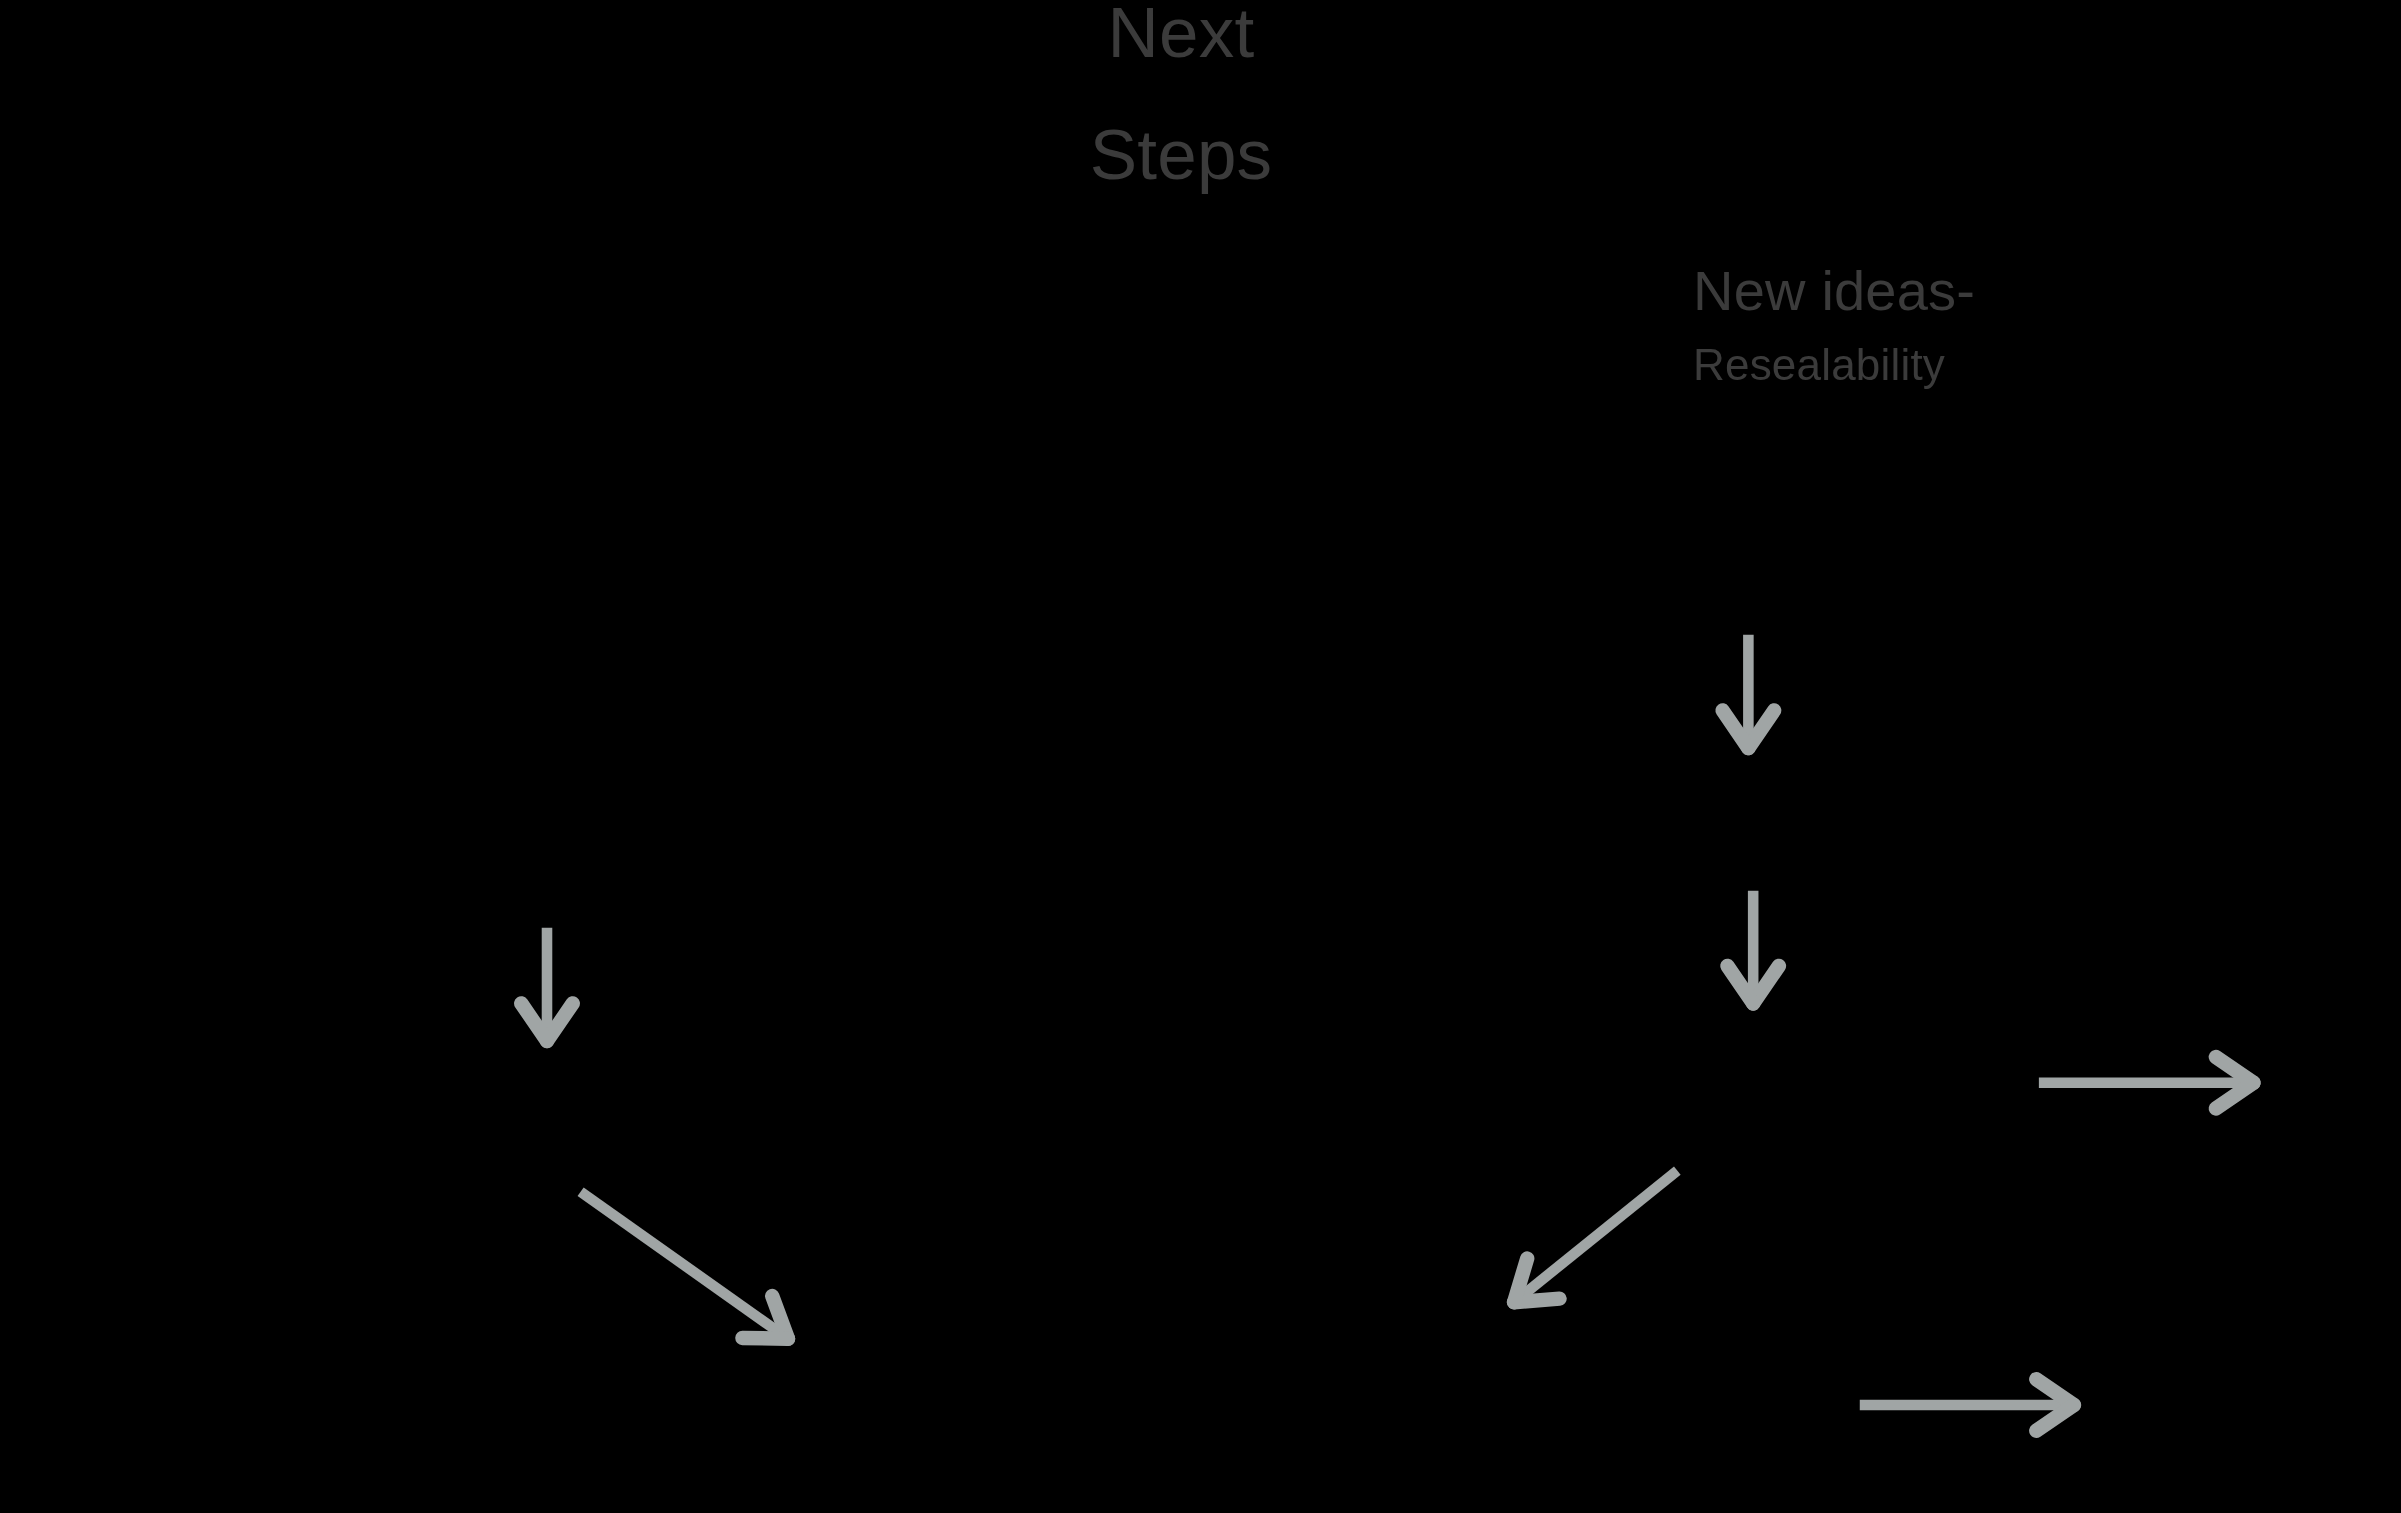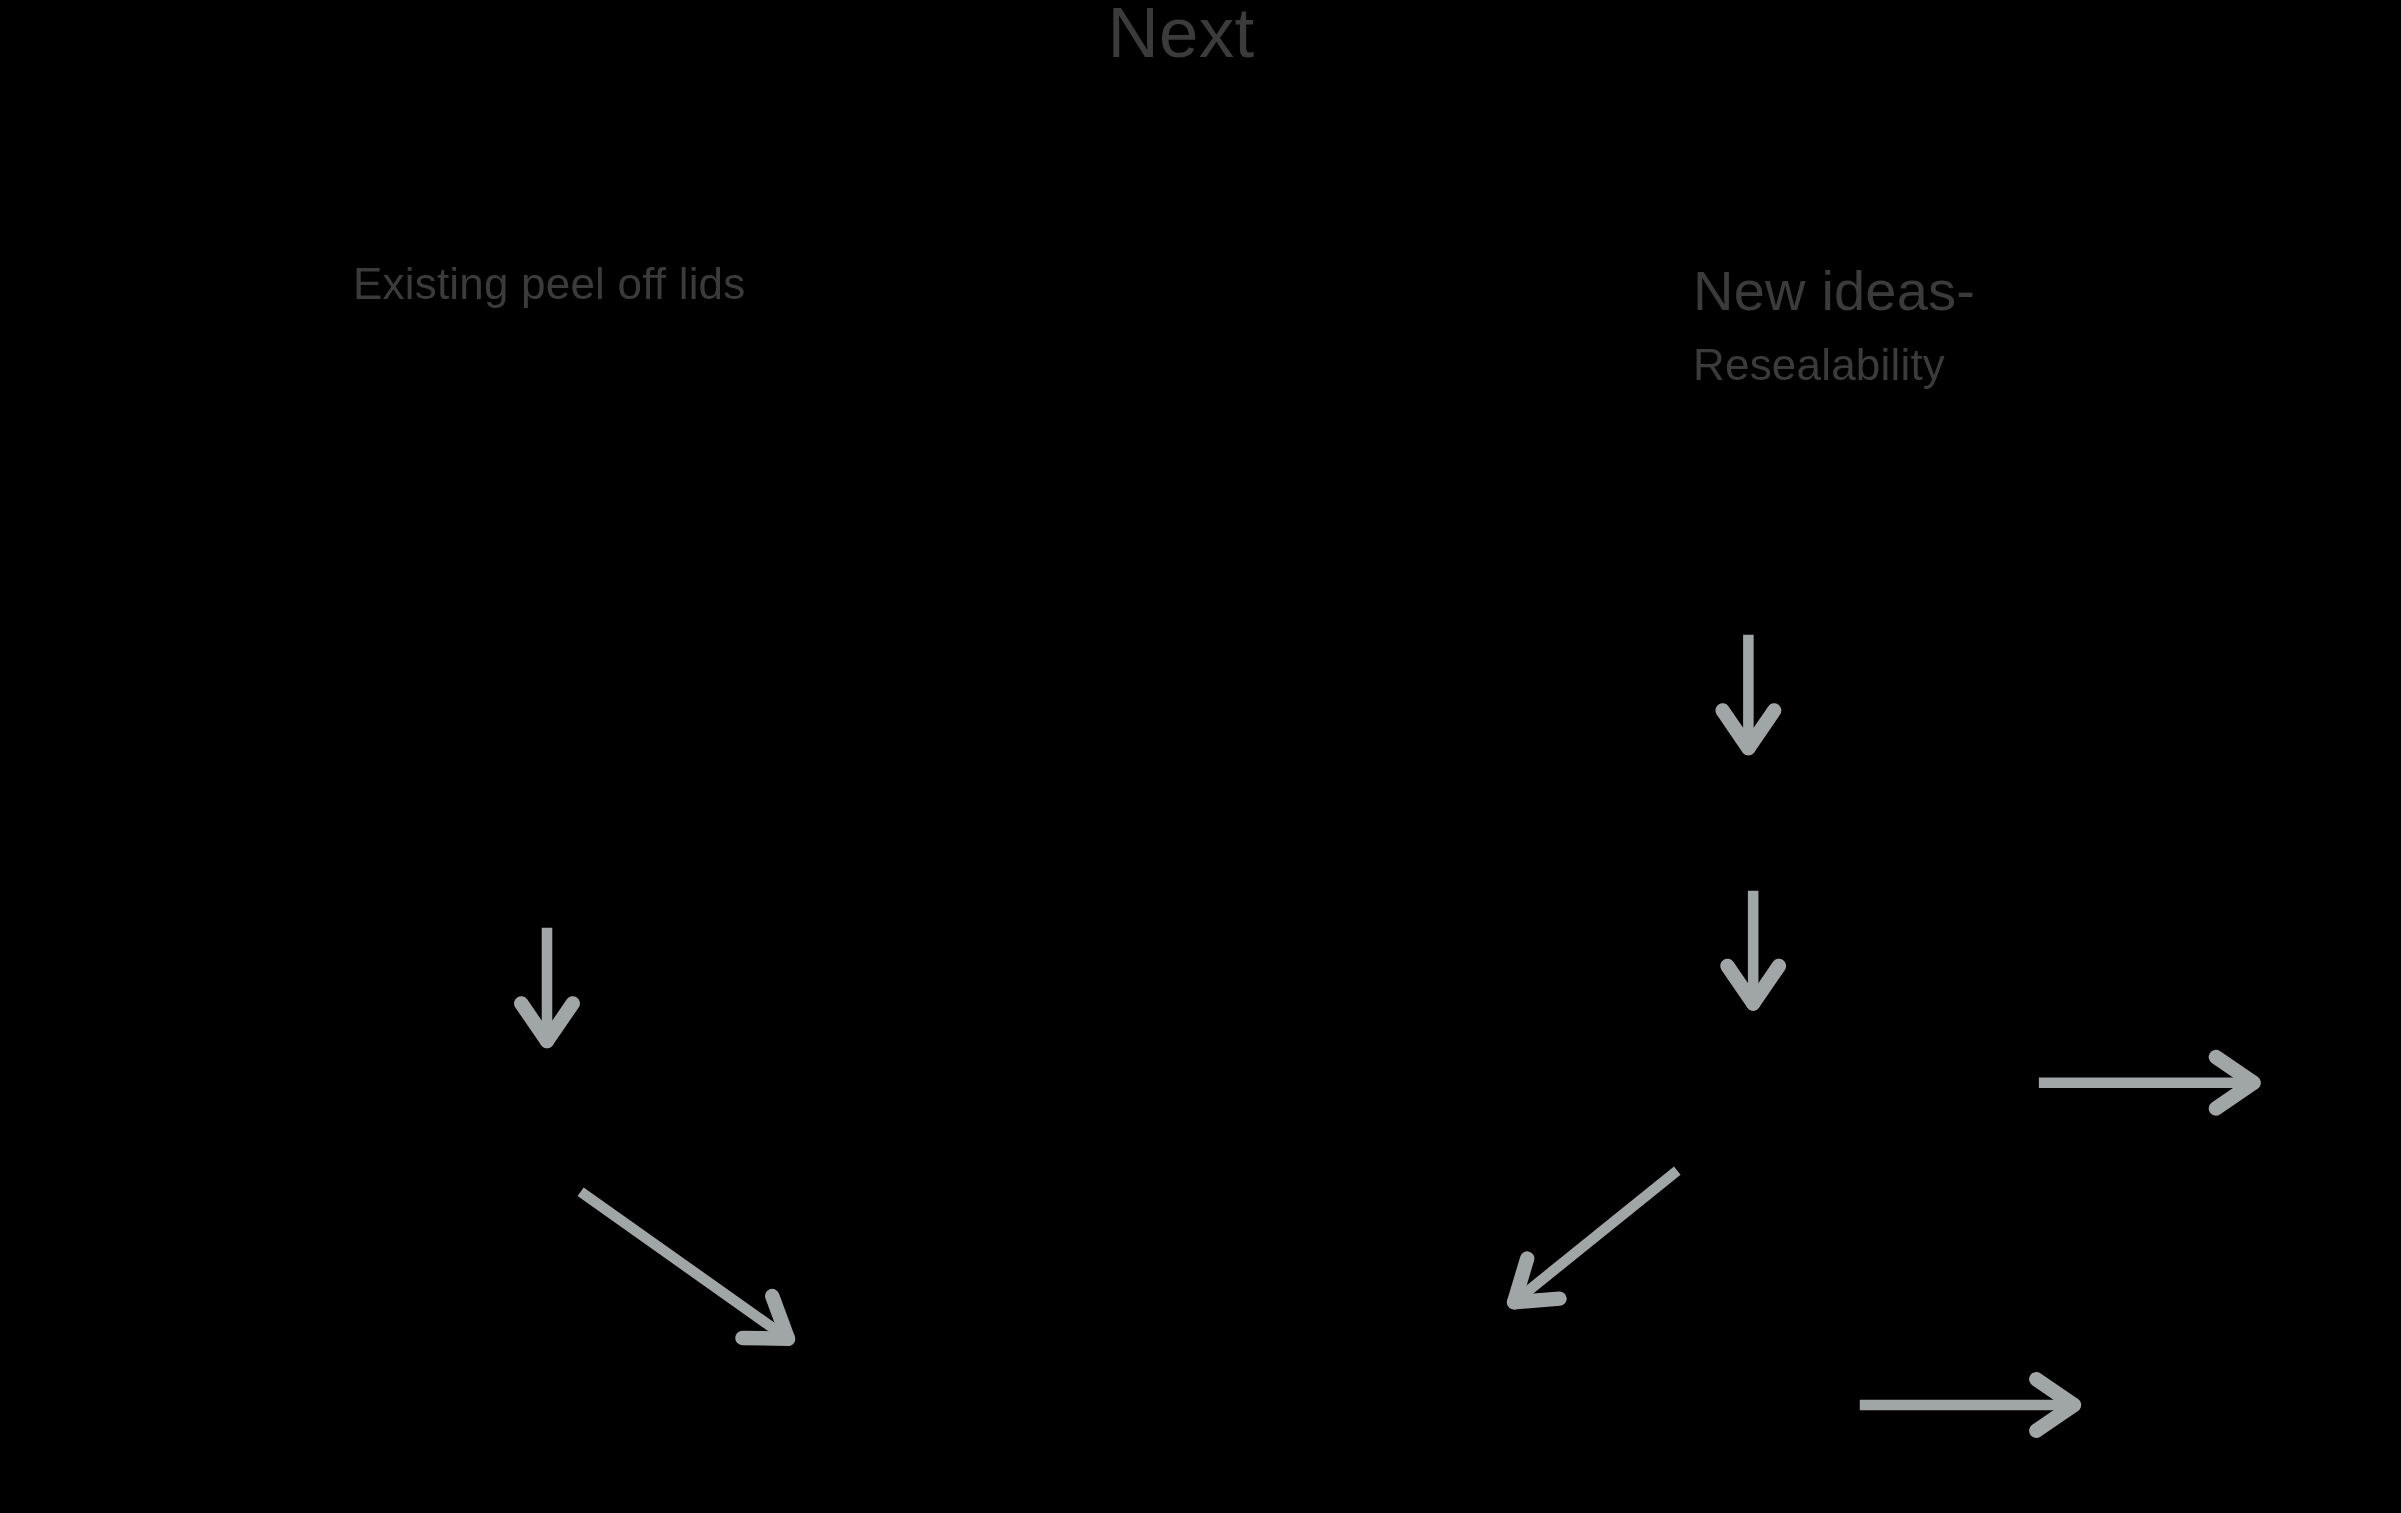--- a/index.html
+++ b/index.html
@@ -57,22 +57,22 @@
     height: 1513px;
     pointer-events: none;
   }
 </style>
 </head>
 <body>
 
 <div id="stage">
 
   <div class="txt" id="title-next">Next</div>
+  <div class="txt" id="title-steps">Steps</div>
 
-  <div class="txt" id="label-existing">Existing peel off lids</div>
 
   <div class="txt" id="label-newideas">New ideas-</div>
   <div class="txt" id="label-resealability">Resealability</div>
 
   <svg class="arrow-layer" id="arrow-svg" viewBox="0 0 6360 3151" width="3055" height="1513" xmlns="http://www.w3.org/2000/svg">
       <g>
         <line x1="5390" y1="782" x2="5390" y2="1012" stroke="#a0a5a5" stroke-width="22" stroke-linecap="butt"></line>
         <line x1="5390" y1="1018" x2="5443.641034972528" y2="939.5931165835806" stroke="#a0a5a5" stroke-width="30" stroke-linecap="round"></line>
         <line x1="5390" y1="1018" x2="5336.358965027472" y2="939.5931165835806" stroke="#a0a5a5" stroke-width="30" stroke-linecap="round"></line>
       </g>

